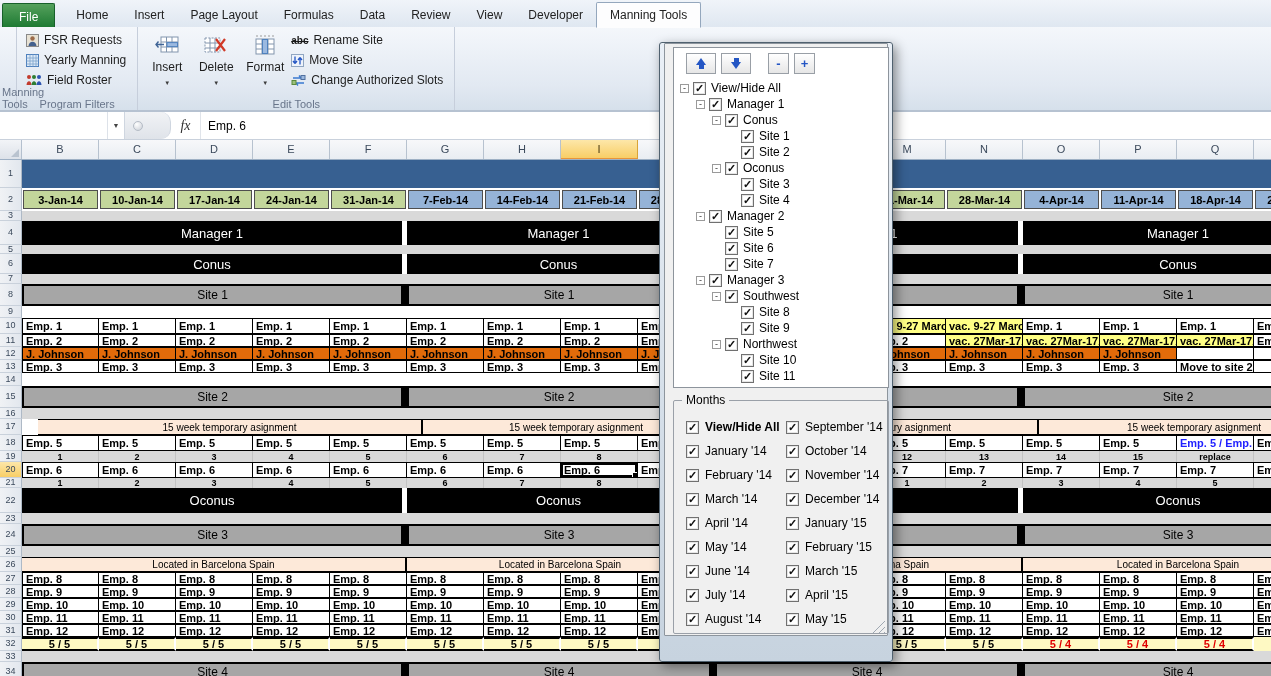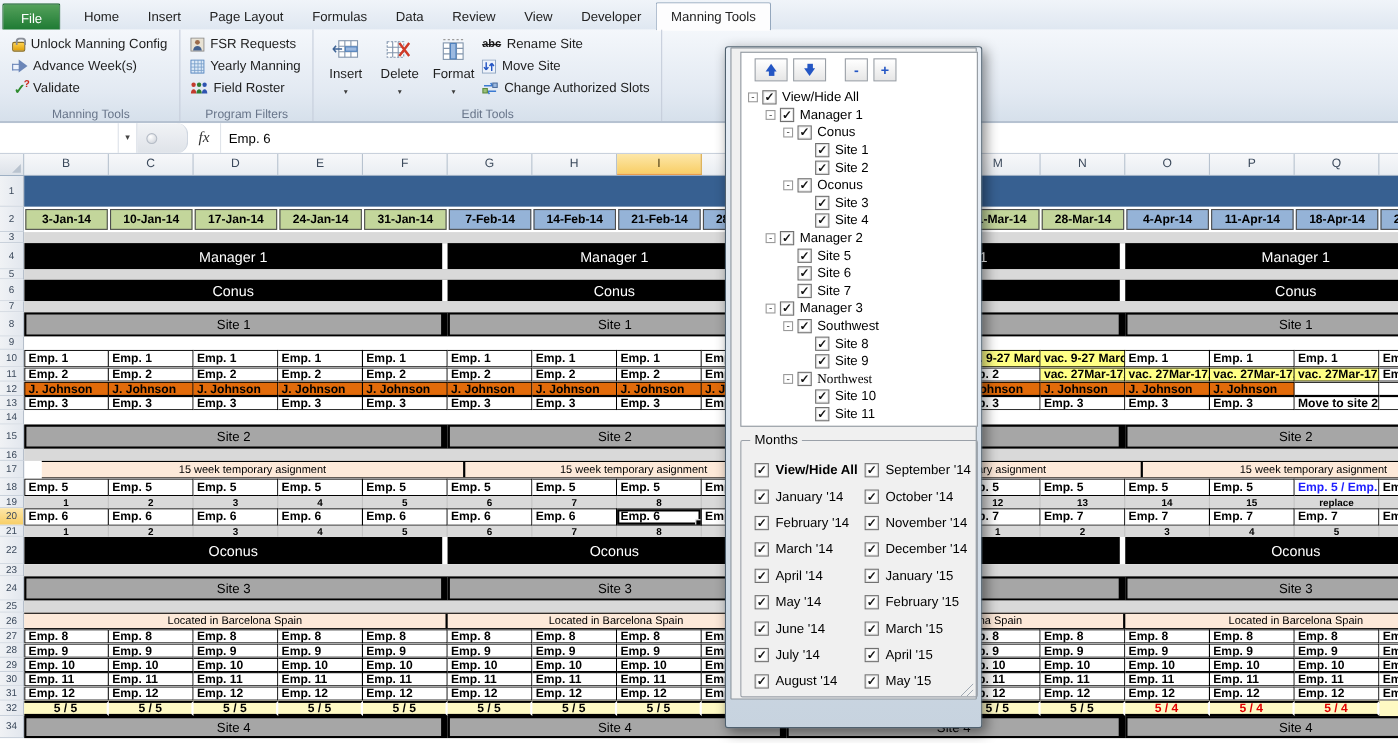--- a/index.html
+++ b/index.html
@@ -139,39 +139,20 @@
         <div class="tab">Page Layout</div>
         <div class="tab">Formulas</div>
         <div class="tab">Data</div>
         <div class="tab">Review</div>
         <div class="tab">View</div>
         <div class="tab">Developer</div>
         <div class="tab active">Manning Tools</div>
       </div>
     <div id="ribbon-body">
         <div class="rgroup">
-          <div class="rgroup-inner">
-            <div class="scol">
-              <div class="sbtn">
-                <span class="icon lock-icon"></span>
-                <span>Unlock Manning Config</span>
-              </div>
-              <div class="sbtn">
-                <span class="icon advance-arrow-icon"></span>
-                <span>Advance Week(s)</span>
-              </div>
-              <div class="sbtn">
-                <span class="icon validate-check-icon">
-                  <span class="vck">✓</span>
-                  <span class="vq">?</span>
-                </span>
-                <span>Validate</span>
-              </div>
-            </div>
-          </div>
           <div class="rgroup-label">Manning Tools</div>
         </div>
         <div class="rgroup">
           <div class="rgroup-inner">
             <div class="scol">
               <div class="sbtn">
                 <span class="icon person-icon">
                   <svg width="13" height="13" viewBox="0 0 13 13">
                     <rect x="0.5" y="0.5" width="12" height="12" fill="#e8e2d4" stroke="#8a8a8a"></rect>
                     <circle cx="6.5" cy="4.5" r="2.2" fill="#9c6b4a"></circle>
@@ -780,20 +761,24 @@
           <div class="tcell empty"></div>
           <div class="tcell empty"></div>
           <div class="tcell">5 / 5</div>
           <div class="tcell">5 / 5</div>
           <div class="tcell fg-red">5 / 4</div>
           <div class="tcell fg-red">5 / 4</div>
           <div class="tcell fg-red">5 / 4</div>
           <div class="tcell empty"></div>
         </div>
       </div>
+      <div class="grow" style="height: 11px;">
+        <div class="rn">33</div>
+        <div class="rarea gray"></div>
+      </div>
       <div class="grow" style="height: 20px;">
         <div class="rn">34</div>
         <div class="rarea bars-site">
           <div class="bar b1">Site 4</div>
           <div class="bar b2">Site 4</div>
           <div class="bar b3">Site 4</div>
           <div class="bar b4">Site 4</div>
         </div>
       </div>
     </div>
@@ -885,21 +870,21 @@
             <div class="titem" style="padding-left: 54px;">
               <span class="texp none"></span>
               <span class="tcb"></span>
               <span class="tlabel">Site 8</span>
             </div>
             <div class="titem" style="padding-left: 54px;">
               <span class="texp none"></span>
               <span class="tcb"></span>
               <span class="tlabel">Site 9</span>
             </div>
-            <div class="titem" style="padding-left: 38px; font-family: Liberation Serif, serif;">
+            <div class="titem" style="padding-left: 38px;">
               <span class="texp"></span>
               <span class="tcb"></span>
               <span class="tlabel">Northwest</span>
             </div>
             <div class="titem" style="padding-left: 54px;">
               <span class="texp none"></span>
               <span class="tcb"></span>
               <span class="tlabel">Site 10</span>
             </div>
             <div class="titem" style="padding-left: 54px;">

